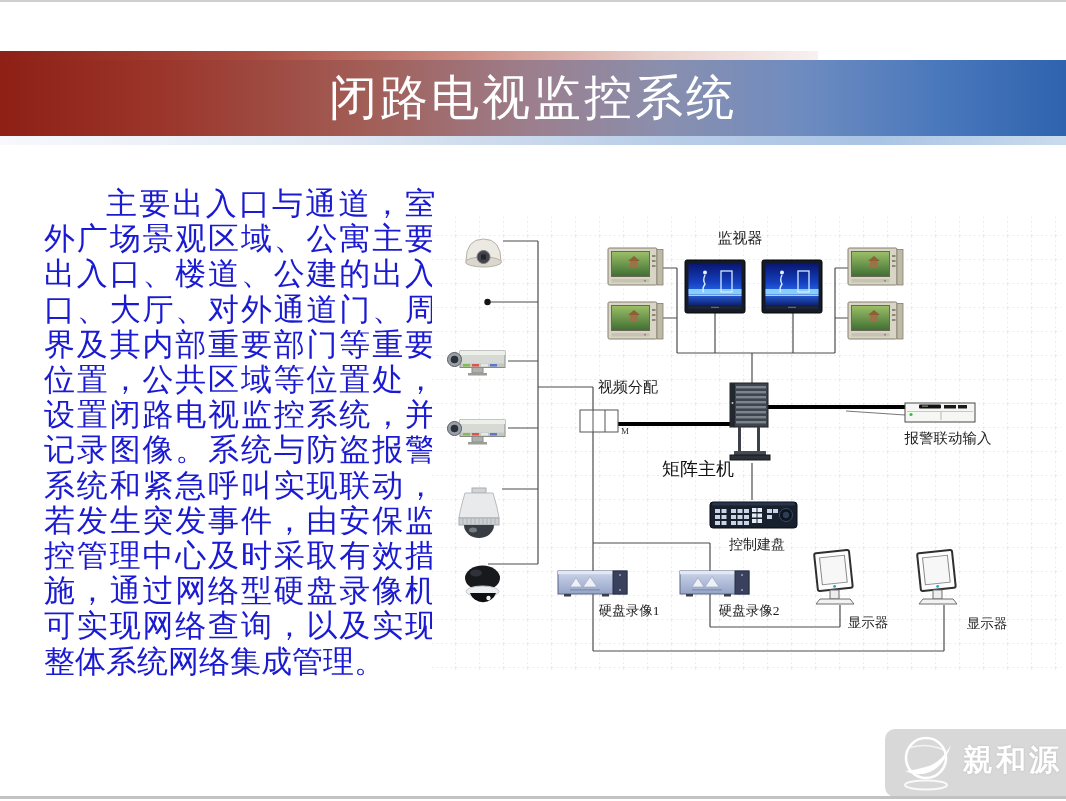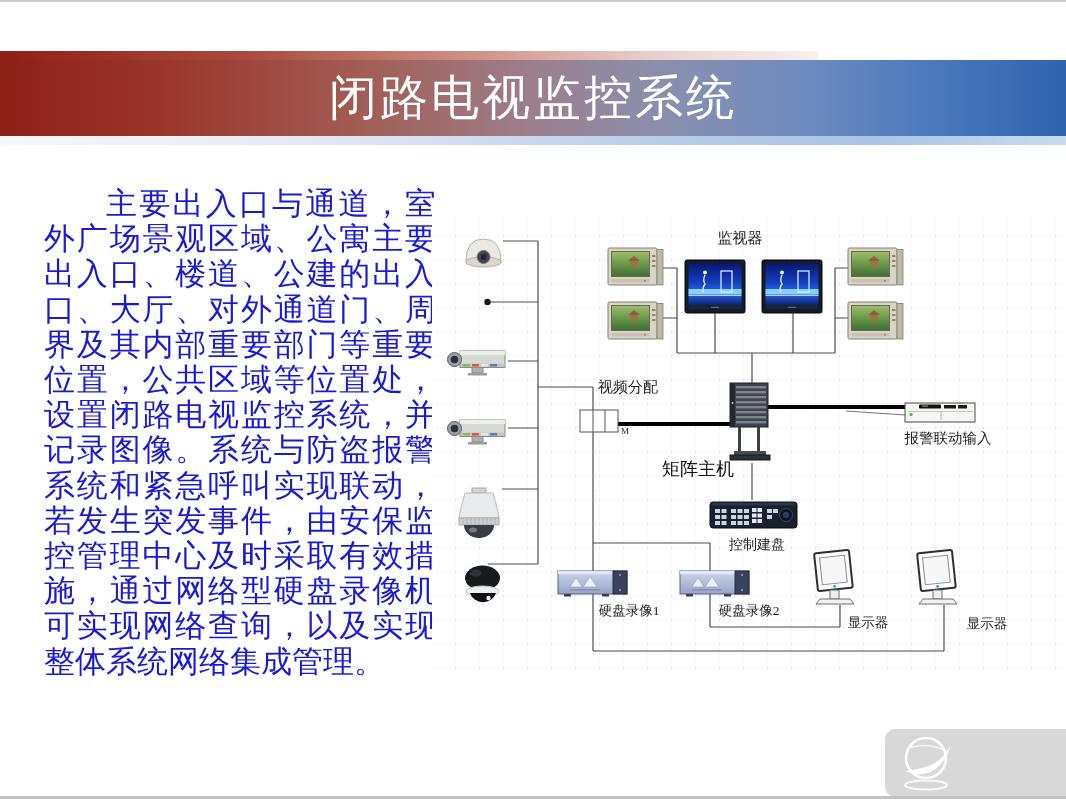--- a/index.html
+++ b/index.html
@@ -272,16 +272,17 @@
     <text x="189" y="222" text-anchor="start" font-size="9" fill="#333333">M</text>
   </svg>
 
   <div class="logo-box">
     <svg class="logo-globe" width="58" height="60" viewBox="0 0 58 60">
       <circle cx="27" cy="25" r="20" fill="none" stroke="#ffffff" stroke-width="2.5"></circle>
       <path d="M9 15 Q27 9 45 17" fill="none" stroke="#ffffff" stroke-width="1.5" opacity="0.7"></path>
       <path d="M6 38 Q18 44 31 39 Q45 33 52 12 Q42 29 30 33 Q17 37 6 38 Z" fill="#ffffff"></path>
       <ellipse cx="27" cy="52" rx="21" ry="4.5" fill="none" stroke="#ffffff" stroke-width="2" opacity="0.85"></ellipse>
     </svg>
+    <div class="brand-text">親和源</div>
   </div>
 
   <div class="bottom-border"></div>
 </div>
 
 </body></html>

